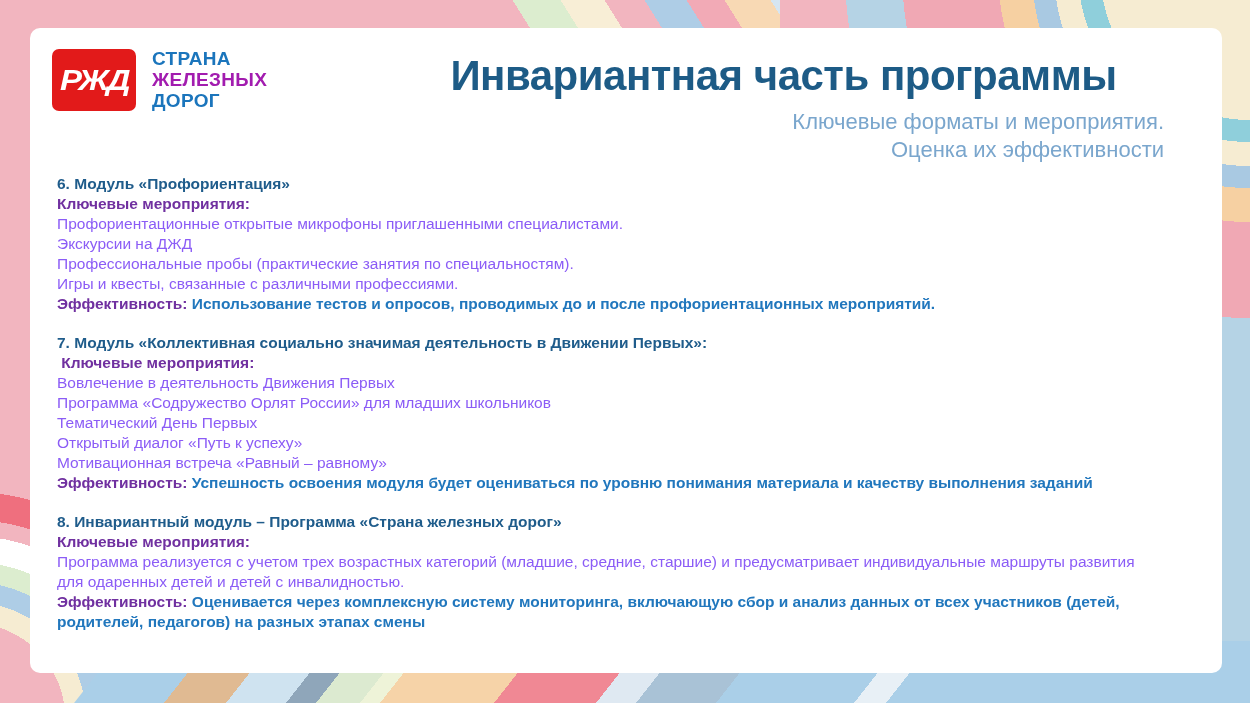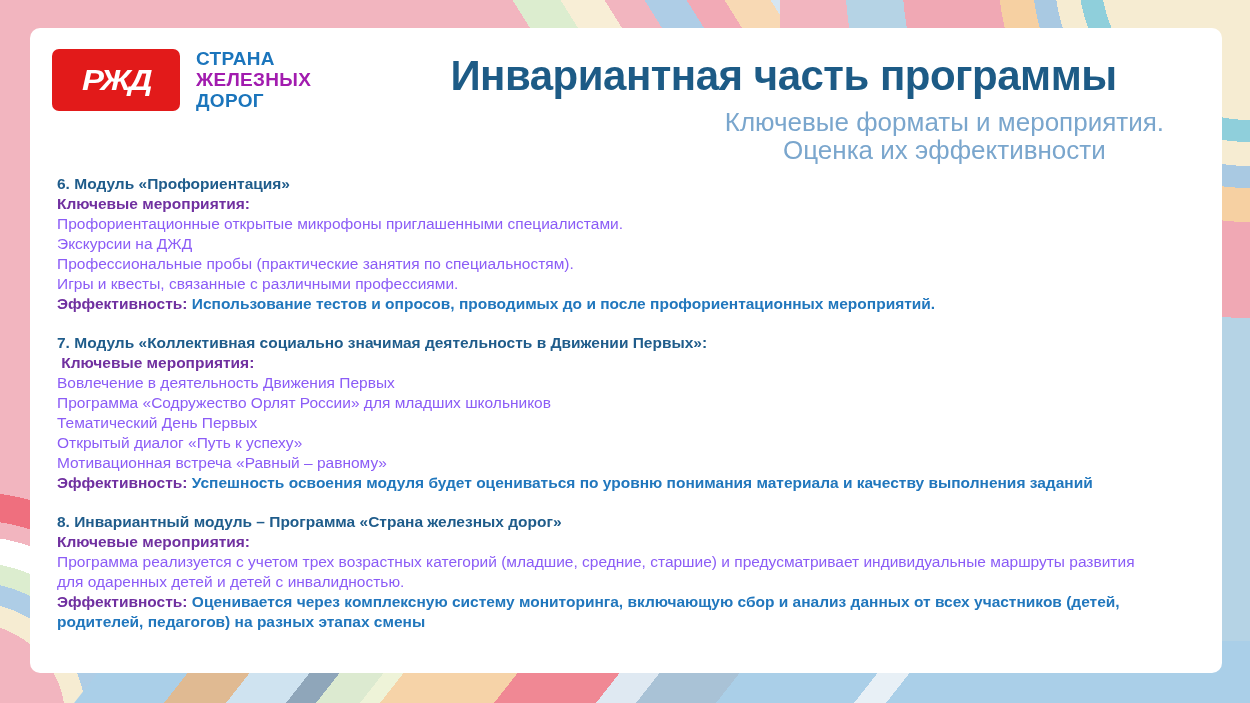--- a/index.html
+++ b/index.html
@@ -47,39 +47,39 @@
       #aacfe8 812px 100%);
   }
   
   .panel{
     position:absolute; left:30px; top:28px; right:28px; bottom:30px;
     background:#ffffff; border-radius:10px; z-index:2;
   }
   
   .logo-row{ position:absolute; left:22px; top:20px; display:flex; align-items:center; }
   .rzd-box{
-    width:128px; height:62px; background:#e21a1a; border-radius:7px;
+    width:84px; height:62px; background:#e21a1a; border-radius:7px;
     display:flex; align-items:center; justify-content:center;
   }
   .rzd-mark{
     color:#ffffff; font-weight:bold; font-style:italic;
     font-size:30px; letter-spacing:-2px; transform:scaleX(1.1);
   }
   .logo-text{ margin-left:16px; font-weight:bold; font-size:19px; line-height:21px; letter-spacing:0.3px; }
   .lt-blue{ color:#1b75bc; }
   .lt-red{ color:#a21caf; }
   
   .title{
     position:absolute; left:370px; right:55px; top:24px; margin:0;
     text-align:center; font-size:42px; font-weight:bold; color:#1d5b86;
     letter-spacing:-0.5px; white-space:nowrap;
   }
   .subtitle{
-    position:absolute; right:58px; top:80px; text-align:center;
-    font-size:26px; line-height:28px; color:#7aa6cd;
+    position:absolute; right:58px; top:80px; text-align:right;
+    font-size:22px; line-height:28px; color:#7aa6cd;
   }
   
   .body-text{
     position:absolute; left:27px; top:146px; width:1085px;
     font-size:15.5px; line-height:20px;
   }
   .section{ margin-bottom:19px; }
   .sec-heading{ font-weight:bold; color:#1f5c8b; white-space:pre-wrap; }
   .key-label{ font-weight:bold; color:#7030a0; white-space:pre-wrap; }
   .activity{ color:#8b5cf6; white-space:pre-wrap; }

